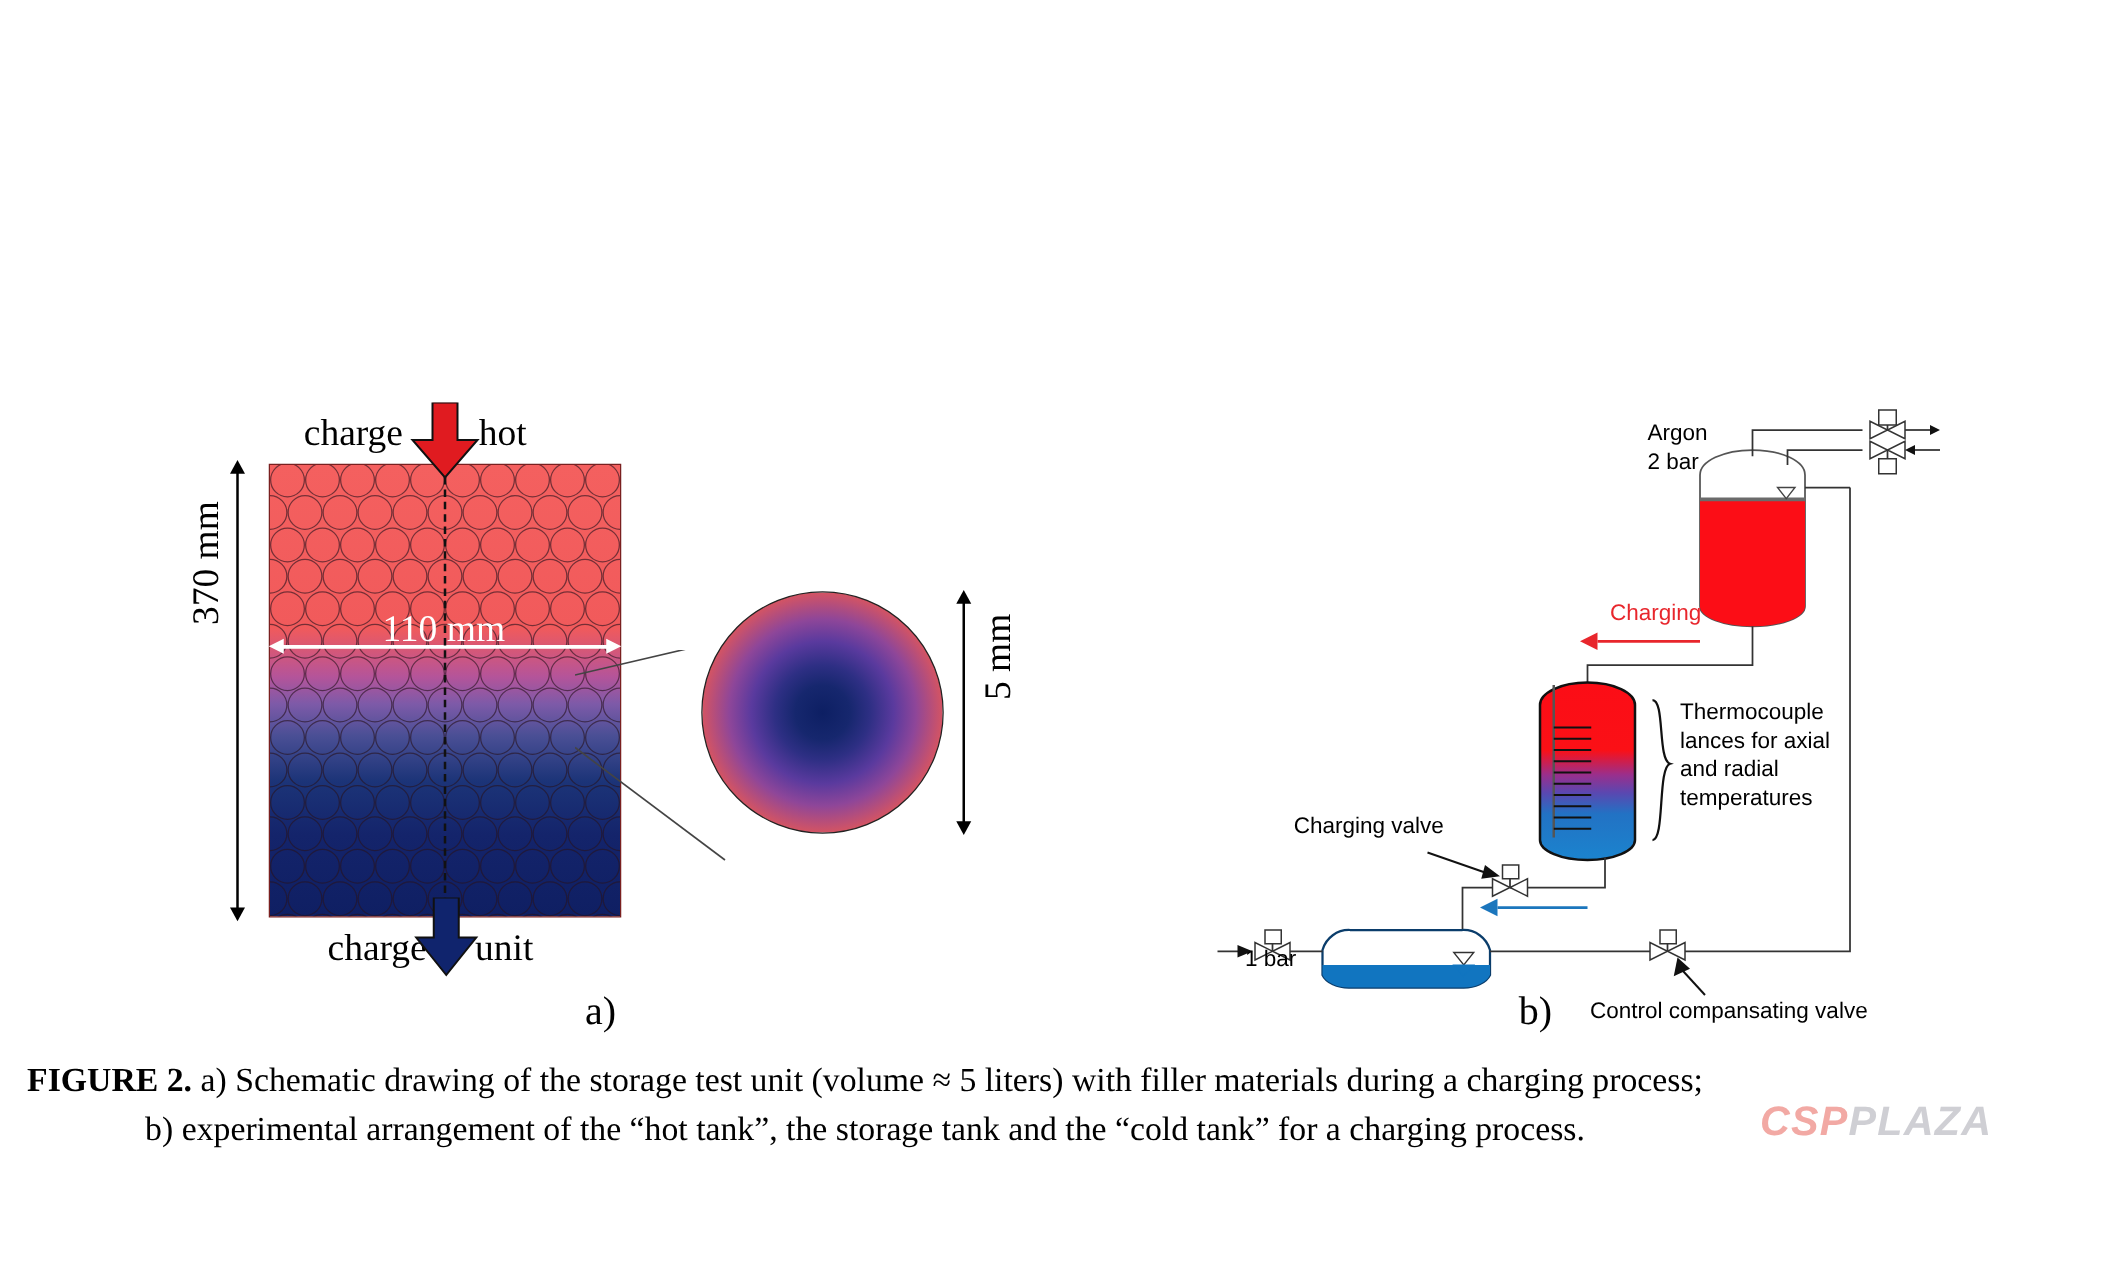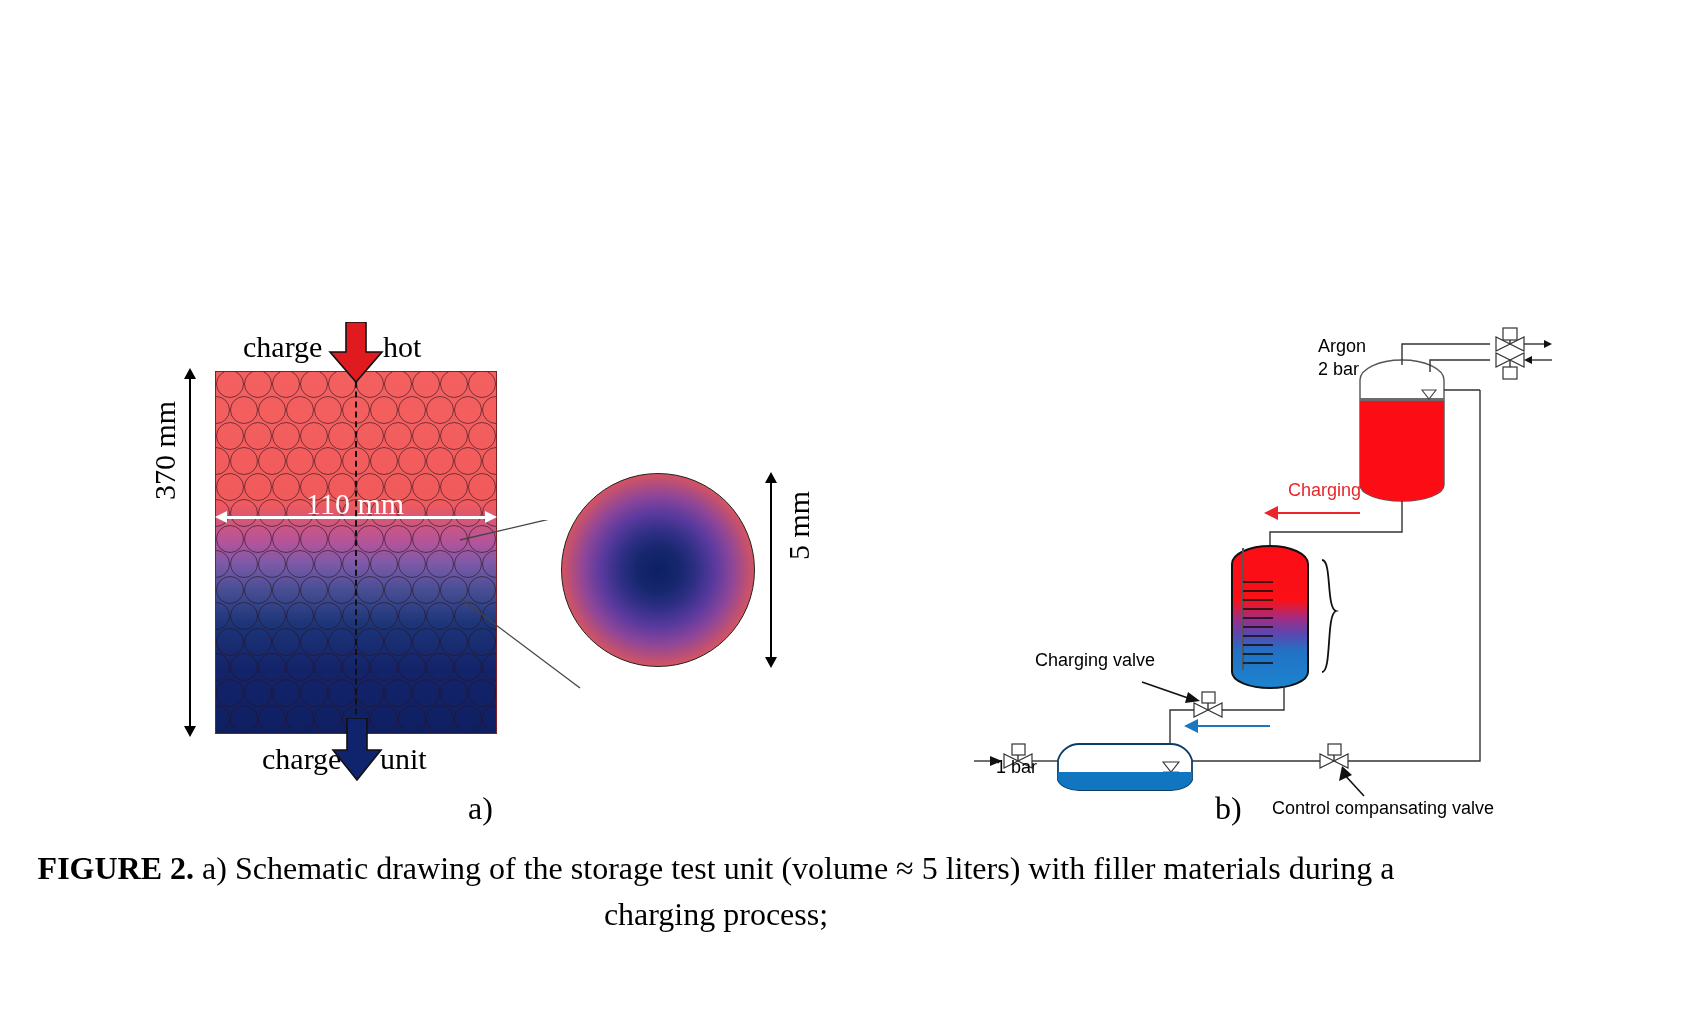--- a/index.html
+++ b/index.html
@@ -58,21 +58,21 @@
         #0d1f63 0%,#16276e 16%,#2e2f84 28%,#5a3a9e 42%,#8e4699 55%,
         #d9555f 72%,#f4615f 86%,#f56a63 100%);}
 
   
   .sans{font-family:"Liberation Sans",sans-serif;font-size:18px;}
   .pb-text{white-space:pre-line;line-height:1.28;}
   .stroke{stroke:#333;stroke-width:1.4;fill:none;}
 
   
   .caption{left:0;top:845px;width:1384px;text-align:center;
-           font-family:"Liberation Serif",serif;font-size:32px;line-height:1.45;padding-left:24px;}
+           font-family:"Liberation Serif",serif;font-size:27px;line-height:1.45;}
   .caption b{font-weight:bold;}
   .cap-l2{display:block;}
 
   
   .wm{left:1408px;top:878px;font-size:33px;font-style:italic;font-weight:bold;letter-spacing:1px;}
   .wm .csp{color:#f2a9a4;}
   .wm .plaza{color:#cfcfd4;}
 </style>
 </head>
 <body>
@@ -402,28 +402,36 @@
       <line x1="404" y1="476" x2="382" y2="452" stroke="#111" stroke-width="1.6"></line>
       <polygon points="382,446 379,461 392,455" fill="#111"></polygon>
     </svg>
 
     
     <div class="abs sans pb-text" style="left:358px;top:15px;text-align:left;">Argon
 2 bar</div>
 
     <div class="abs sans" style="left:328px;top:160px;color:#e8262c;">Charging</div>
 
+    <div class="abs sans pb-text" style="left:384px;top:238px;">Thermocouple
+lances for axial
+and radial
+temperatures</div>
 
     <div class="abs sans" style="left:75px;top:330px;">Charging valve</div>
 
     <div class="abs sans" style="left:36px;top:437px;">1 bar</div>
 
     <div class="abs sans" style="left:312px;top:478px;">Control compansating valve</div>
 
     <div class="abs serif" style="left:255px;top:470px;font-size:32px;">b)</div>
   </div>
 
   <div class="abs caption">
     <span><b>FIGURE 2.</b><span> a) Schematic drawing of the storage test unit (volume ≈ 5 liters) with filler materials during a charging process;</span></span>
+    <span class="cap-l2">b) experimental arrangement of the “hot tank”, the storage tank and the “cold tank” for a charging process.</span>
   </div>
 
+  <div class="abs wm">
+    <span class="csp">CSP</span><span class="plaza">PLAZA</span>
+  </div>
 
 </div>
 
 </body></html>

